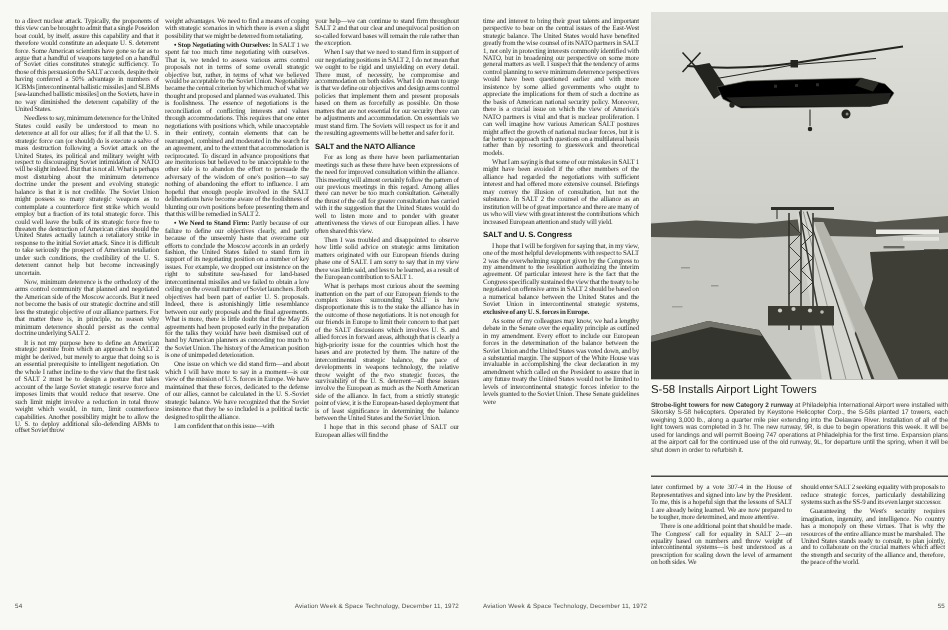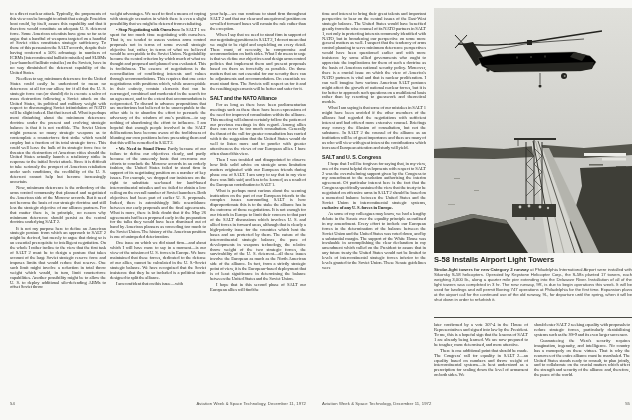--- a/index.html
+++ b/index.html
@@ -20,21 +20,21 @@
   .col p{margin:0 0 1.2px 0;text-indent:6px;}
   .col p.cont{text-indent:0;}
   .subhead{
     font-family:"Liberation Sans", sans-serif;font-weight:bold;
     font-size:5.2px;line-height:6px;margin:3.2px 0 2px 0;text-indent:0;
     color:var(--heading);text-align:left;
   }
   .photo{position:absolute;left:434px;top:8px;width:198px;height:245px;background:var(--photo-sky);}
   .cap-title{
     position:absolute;left:434px;top:255px;width:198px;
-    font-family:"Liberation Sans", sans-serif;font-weight:bold;font-size:7.6px;color:var(--heading);
+    font-family:"Liberation Sans", sans-serif;font-weight:normal;font-size:7.6px;color:var(--heading);
   }
   .cap-text{
     position:absolute;left:434px;top:266.5px;width:198px;
     font-family:"Liberation Sans", sans-serif;font-size:4.35px;line-height:5.05px;
     text-align:justify;color:#3d3d38;letter-spacing:-0.05px;
   }
   .rule{position:absolute;left:434px;top:317px;width:198px;height:1px;background:#4a4a44;}
   .footer{
     position:absolute;top:401px;font-family:"Liberation Sans", sans-serif;
     font-size:4.2px;color:var(--muted);letter-spacing:0.1px;

